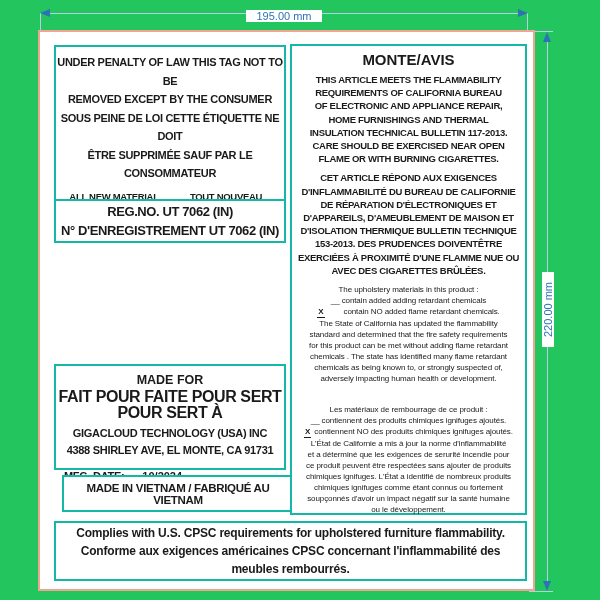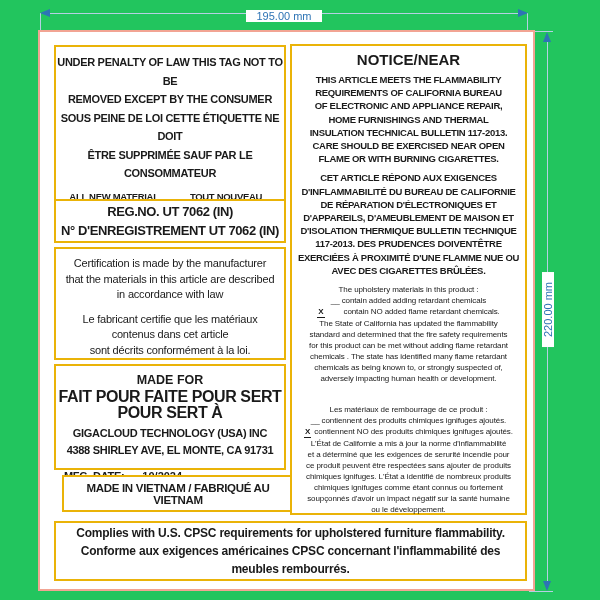--- a/index.html
+++ b/index.html
@@ -16,21 +16,21 @@
   .dim-label{color:#2e74b5;font-size:11px;}
   .arrow{width:0;height:0;position:absolute;}
   .arr-left{border-top:4px solid transparent;border-bottom:4px solid transparent;border-right:10px solid #2e74b5;}
   .arr-right{border-top:4px solid transparent;border-bottom:4px solid transparent;border-left:10px solid #2e74b5;}
   .arr-up{border-left:4px solid transparent;border-right:4px solid transparent;border-bottom:10px solid #2e74b5;}
   .arr-down{border-left:4px solid transparent;border-right:4px solid transparent;border-top:10px solid #2e74b5;}
 
   
   .label-outline{border:2px solid #f2a493;background:#fff;}
 
-  .box{position:absolute;border:2px solid #eab308;background:#fff;box-sizing:border-box;}
+  .box{position:absolute;border:2px solid #14b8a6;background:#fff;box-sizing:border-box;}
 
   .penalty{font-size:11px;line-height:18.5px;}
   .mat-row{display:flex;}
   .mat-col{flex:1;}
   .mat-head{font-size:9.5px;line-height:13px;}
   .mat-body{font-size:7.5px;letter-spacing:-0.4px;margin-top:5px;}
   .reg{font-size:13px;line-height:19px;letter-spacing:-0.4px;}
   .cert{font-size:11px;line-height:15.5px;letter-spacing:-0.2px;}
   .madefor-h1{font-size:12.5px;line-height:17px;}
   .madefor-h2{font-size:16px;line-height:16px;letter-spacing:-0.4px;}
@@ -90,58 +90,50 @@
         <div class="b mat-body" style="font-size:8.5px;">POLYURÉTHANE 100%</div>
       </div>
     </div>
   </div>
 
   <div class="box" style="left:54px;top:199px;width:232px;height:44px;display:flex;align-items:center;justify-content:center;">
     <div class="pre ctr b reg">REG.NO. UT 7062 (IN)
 N° D'ENREGISTREMENT UT 7062 (IN)</div>
   </div>
 
-  <div class="box" style="left:54px;top:247px;width:232px;height:113px;">
-    <div class="pre ctr cert" style="padding-top:7px;">Certification is made by the manufacturer
-that the materials in this article are described
-in accordance with law</div>
-    <div class="pre ctr cert" style="padding-top:9px;">Le fabricant certifie que les matériaux
-contenus dans cet article
-sont décrits conformément à la loi.</div>
-  </div>
 
   <div class="box" style="left:54px;top:364px;width:232px;height:106px;">
     <div class="ctr b madefor-h1" style="padding-top:6px;">MADE FOR</div>
     <div class="ctr b madefor-h2">FAIT POUR FAITE POUR SERT POUR SERT À</div>
     <div class="pre ctr b company" style="padding-top:4px;">GIGACLOUD TECHNOLOGY (USA) INC
 4388 SHIRLEY AVE, EL MONTE, CA 91731</div>
     <div class="mfgrow" style="margin-top:11px;">
       <span class="b cond">MFG. DATE:</span><span class="b date-underline">10/2024</span>
     </div>
   </div>
 
   <div class="box" style="left:54px;top:475px;width:232px;height:37px;display:flex;align-items:center;justify-content:center;margin-left:8px;">
     <div class="ctr b madein">MADE IN VIETNAM / FABRIQUÉ AU VIETNAM</div>
   </div>
 
   <div class="box" style="left:290px;top:44px;width:237px;height:471px;padding:5px 5px 0 5px;">
-    <div class="ctr b notice-title">NOTICE/NEAR</div>
+    <div class="ctr b notice-title">MONTE/AVIS</div>
     <div class="pre ctr notice-para" style="margin-top:5px;">THIS ARTICLE MEETS THE FLAMMABILITY
 REQUIREMENTS OF CALIFORNIA BUREAU
 OF ELECTRONIC AND APPLIANCE REPAIR,
 HOME FURNISHINGS AND THERMAL
 INSULATION TECHNICAL BULLETIN 117-2013.
 CARE SHOULD BE EXERCISED NEAR OPEN
 FLAME OR WITH BURNING CIGARETTES.</div>
     <div class="pre ctr notice-para" style="margin-top:6px;">CET ARTICLE RÉPOND AUX EXIGENCES
 D'INFLAMMABILITÉ DU BUREAU DE CALIFORNIE
 DE RÉPARATION D'ÉLECTRONIQUES ET
 D'APPAREILS, D'AMEUBLEMENT DE MAISON ET
 D'ISOLATION THERMIQUE BULLETIN TECHNIQUE
-117-2013. DES PRUDENCES DOIVENTÊTRE
+153-2013. DES PRUDENCES DOIVENTÊTRE
 EXERCIÉES À PROXIMITÉ D'UNE FLAMME NUE OU
 AVEC DES CIGARETTES BRÛLÉES.</div>
 
     <div class="ctr fine" style="margin-top:7px;">
       <div>The upholstery materials in this product :</div>
       <div>__ contain added adding retardant chemicals</div>
       <div><span class="xmark">X</span><span style="margin-left:19px;">contain NO added flame retardant chemicals.</span></div>
       <div class="pre">The State of California has updated the flammability
 standard and determined that the fire safety requirements
 for this product can be met without adding flame retardant

